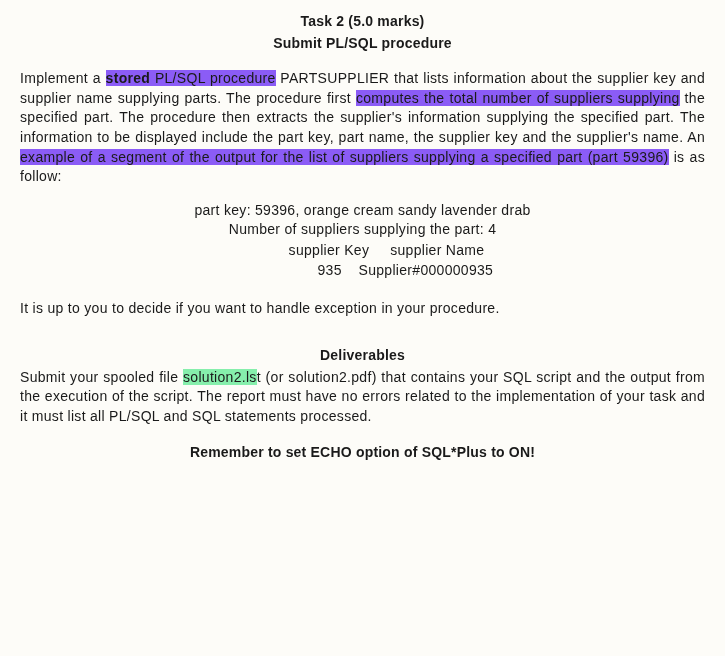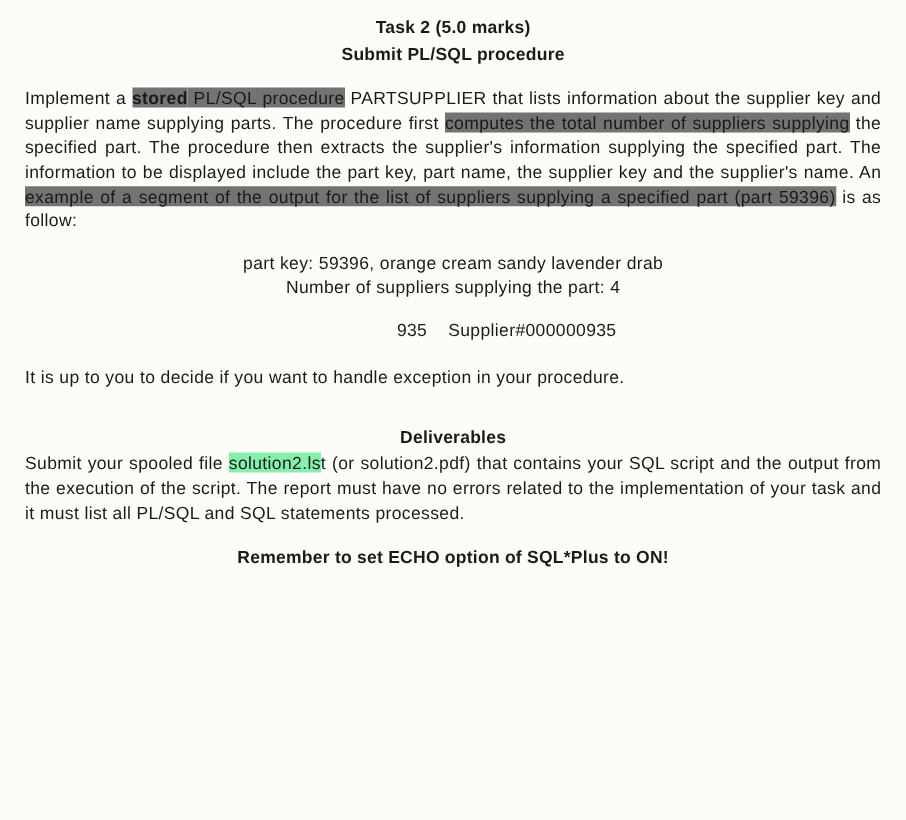--- a/index.html
+++ b/index.html
@@ -27,27 +27,26 @@
       font-weight: bold;
       margin-bottom: 16px;
       letter-spacing: 0.2px;
     }
     .para {
       text-align: justify;
       margin-bottom: 14px;
       letter-spacing: 0.3px;
     }
     .hl-yellow {
-      background: #737373;
+      background: #8b5cf6;
     }
     .hl-green {
       background: #86efac;
     }
     .output-block {
-      margin-bottom: 14px;
       letter-spacing: 0.3px;
     }
     .output-line {
       white-space: pre;
     }
     .table-block {
       margin-left: 48px;
       margin-bottom: 18px;
       font-family: Verdana, Geneva, sans-serif;
       letter-spacing: 0.3px;
@@ -80,20 +79,21 @@
 <div class="para">
   <span>Implement a </span><span class="hl-yellow bold">stored</span><span class="hl-yellow"> PL/SQL procedure</span><span> PARTSUPPLIE</span><span>R that lists information about the supplier key and supplier name supplying parts. The procedure first </span><span class="hl-yellow">computes the total number of suppliers supplying</span><span> the specified part. The procedure then extracts the supplier's information supplying the specified part. The information to be displayed include the part key, part name, the supplier key and the supplier's name. An </span><span class="hl-yellow">example of a segment of the output for the list of suppliers supplying a specified part (part 59396)</span><span> is as follow:</span>
 </div>
 
 <div class="output-block">
   <div class="output-line">part key: 59396, orange cream sandy lavender drab</div>
   <div class="output-line">Number of suppliers supplying the part: 4</div>
 </div>
 
 <div class="table-block">
+  <div class="table-row">supplier Key     supplier Name</div>
   <div class="table-row">         935    Supplier#000000935</div>
 </div>
 
 <div class="para">It is up to you to decide if you want to handle exception in your procedure.</div>
 
 <div class="deliverables-heading">Deliverables</div>
 <div class="para">
   <span>Submit your spooled file </span><span class="hl-green">solution2.ls</span><span>t (or solution2.pdf) that contains your SQL script and the output from the execution of the script. The report must have no errors related to the implementation of your task and it must list all PL/SQL and SQL statements processed.</span>
 </div>
 

